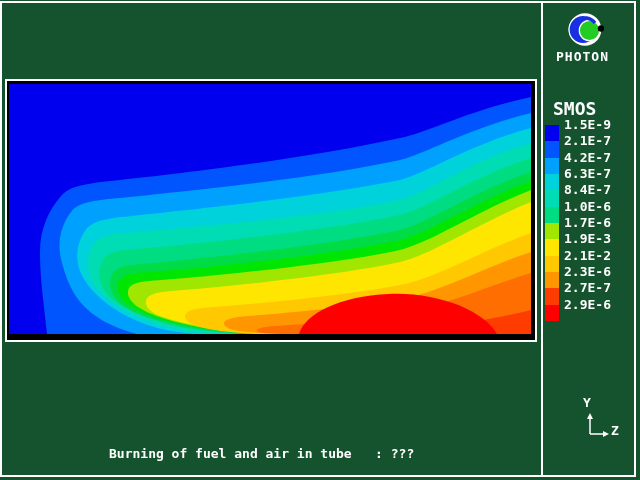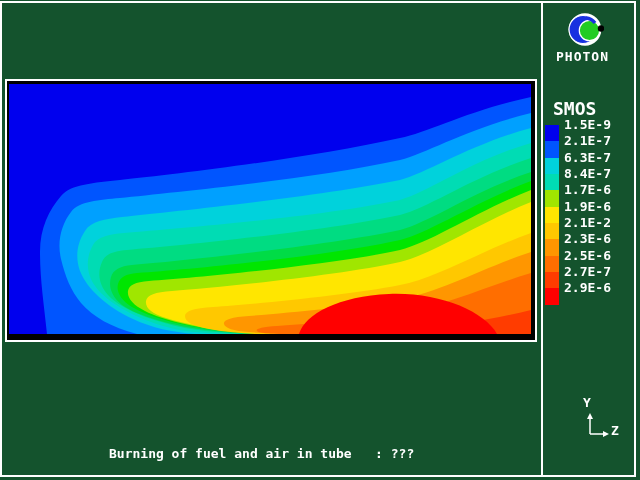--- a/index.html
+++ b/index.html
@@ -77,46 +77,50 @@
   <div id="legend">
       <div class="legend-row">
         <div class="legend-swatch" style="background: rgb(0, 0, 238);"></div>
         <span class="legend-label">1.5E-9</span>
       </div>
       <div class="legend-row">
         <div class="legend-swatch" style="background: rgb(0, 85, 255);"></div>
         <span class="legend-label">2.1E-7</span>
       </div>
       <div class="legend-row">
+        <div class="legend-swatch" style="background: rgb(0, 160, 255);"></div>
+        <span class="legend-label">4.2E-7</span>
+      </div>
+      <div class="legend-row">
         <div class="legend-swatch" style="background: rgb(0, 210, 220);"></div>
         <span class="legend-label">6.3E-7</span>
       </div>
       <div class="legend-row">
         <div class="legend-swatch" style="background: rgb(0, 220, 180);"></div>
         <span class="legend-label">8.4E-7</span>
       </div>
       <div class="legend-row">
+        <div class="legend-swatch" style="background: rgb(0, 220, 130);"></div>
+        <span class="legend-label">1.0E-6</span>
+      </div>
+      <div class="legend-row">
         <div class="legend-swatch" style="background: rgb(160, 230, 0);"></div>
         <span class="legend-label">1.7E-6</span>
       </div>
       <div class="legend-row">
         <div class="legend-swatch" style="background: rgb(255, 230, 0);"></div>
-        <span class="legend-label">1.9E-6</span>
+        <span class="legend-label">1.9E-3</span>
       </div>
       <div class="legend-row">
         <div class="legend-swatch" style="background: rgb(255, 200, 0);"></div>
         <span class="legend-label">2.1E-2</span>
       </div>
       <div class="legend-row">
         <div class="legend-swatch" style="background: rgb(255, 150, 0);"></div>
         <span class="legend-label">2.3E-6</span>
-      </div>
-      <div class="legend-row">
-        <div class="legend-swatch" style="background: rgb(255, 110, 0);"></div>
-        <span class="legend-label">2.5E-6</span>
       </div>
       <div class="legend-row">
         <div class="legend-swatch" style="background: rgb(255, 60, 0);"></div>
         <span class="legend-label">2.7E-7</span>
       </div>
       <div class="legend-row">
         <div class="legend-swatch" style="background: rgb(255, 0, 0);"></div>
         <span class="legend-label">2.9E-6</span>
       </div>
     </div>

